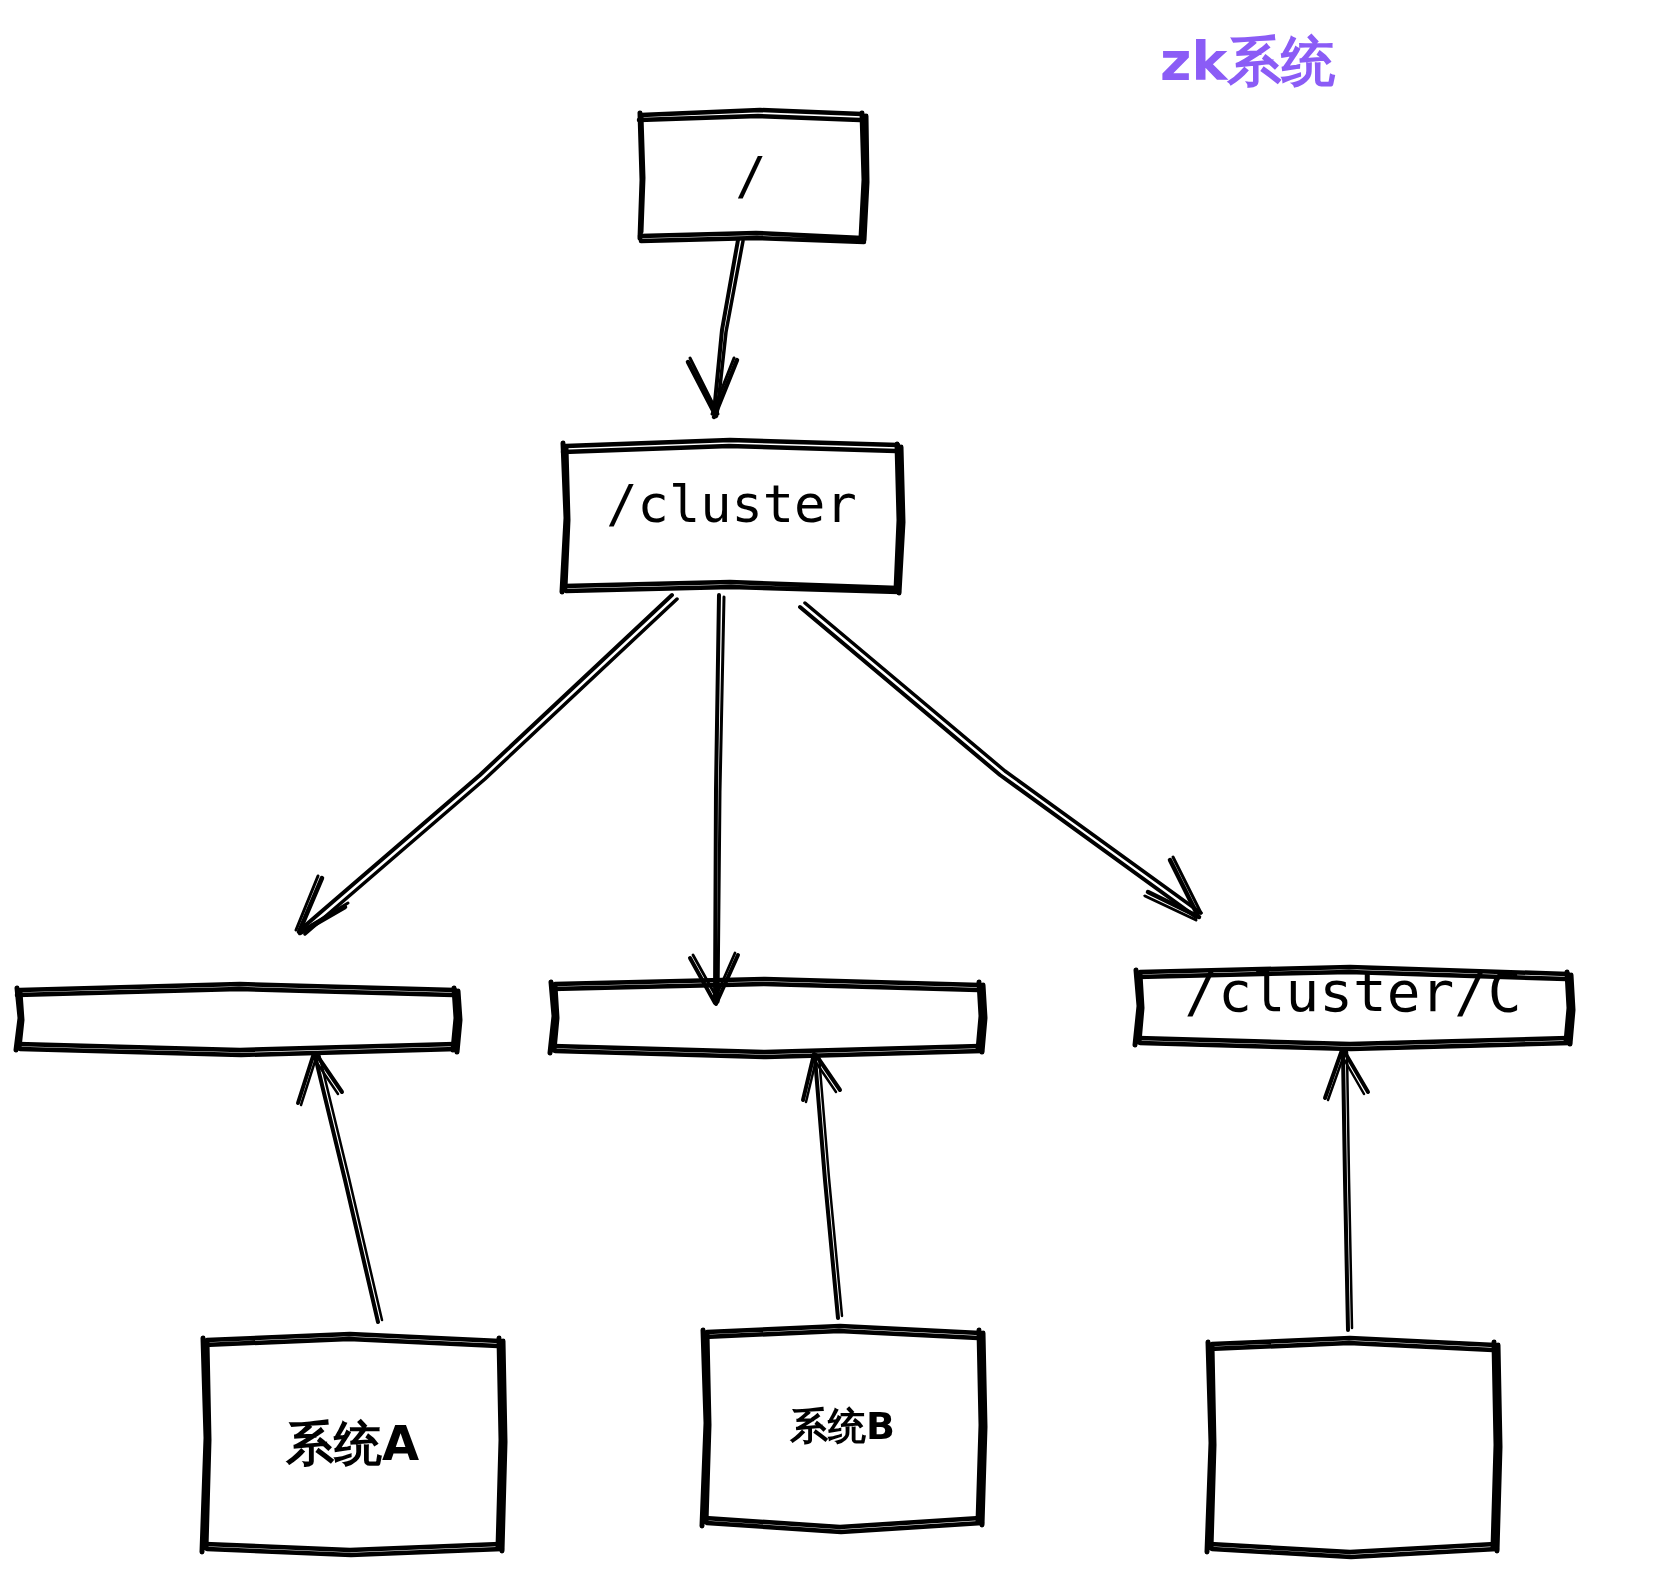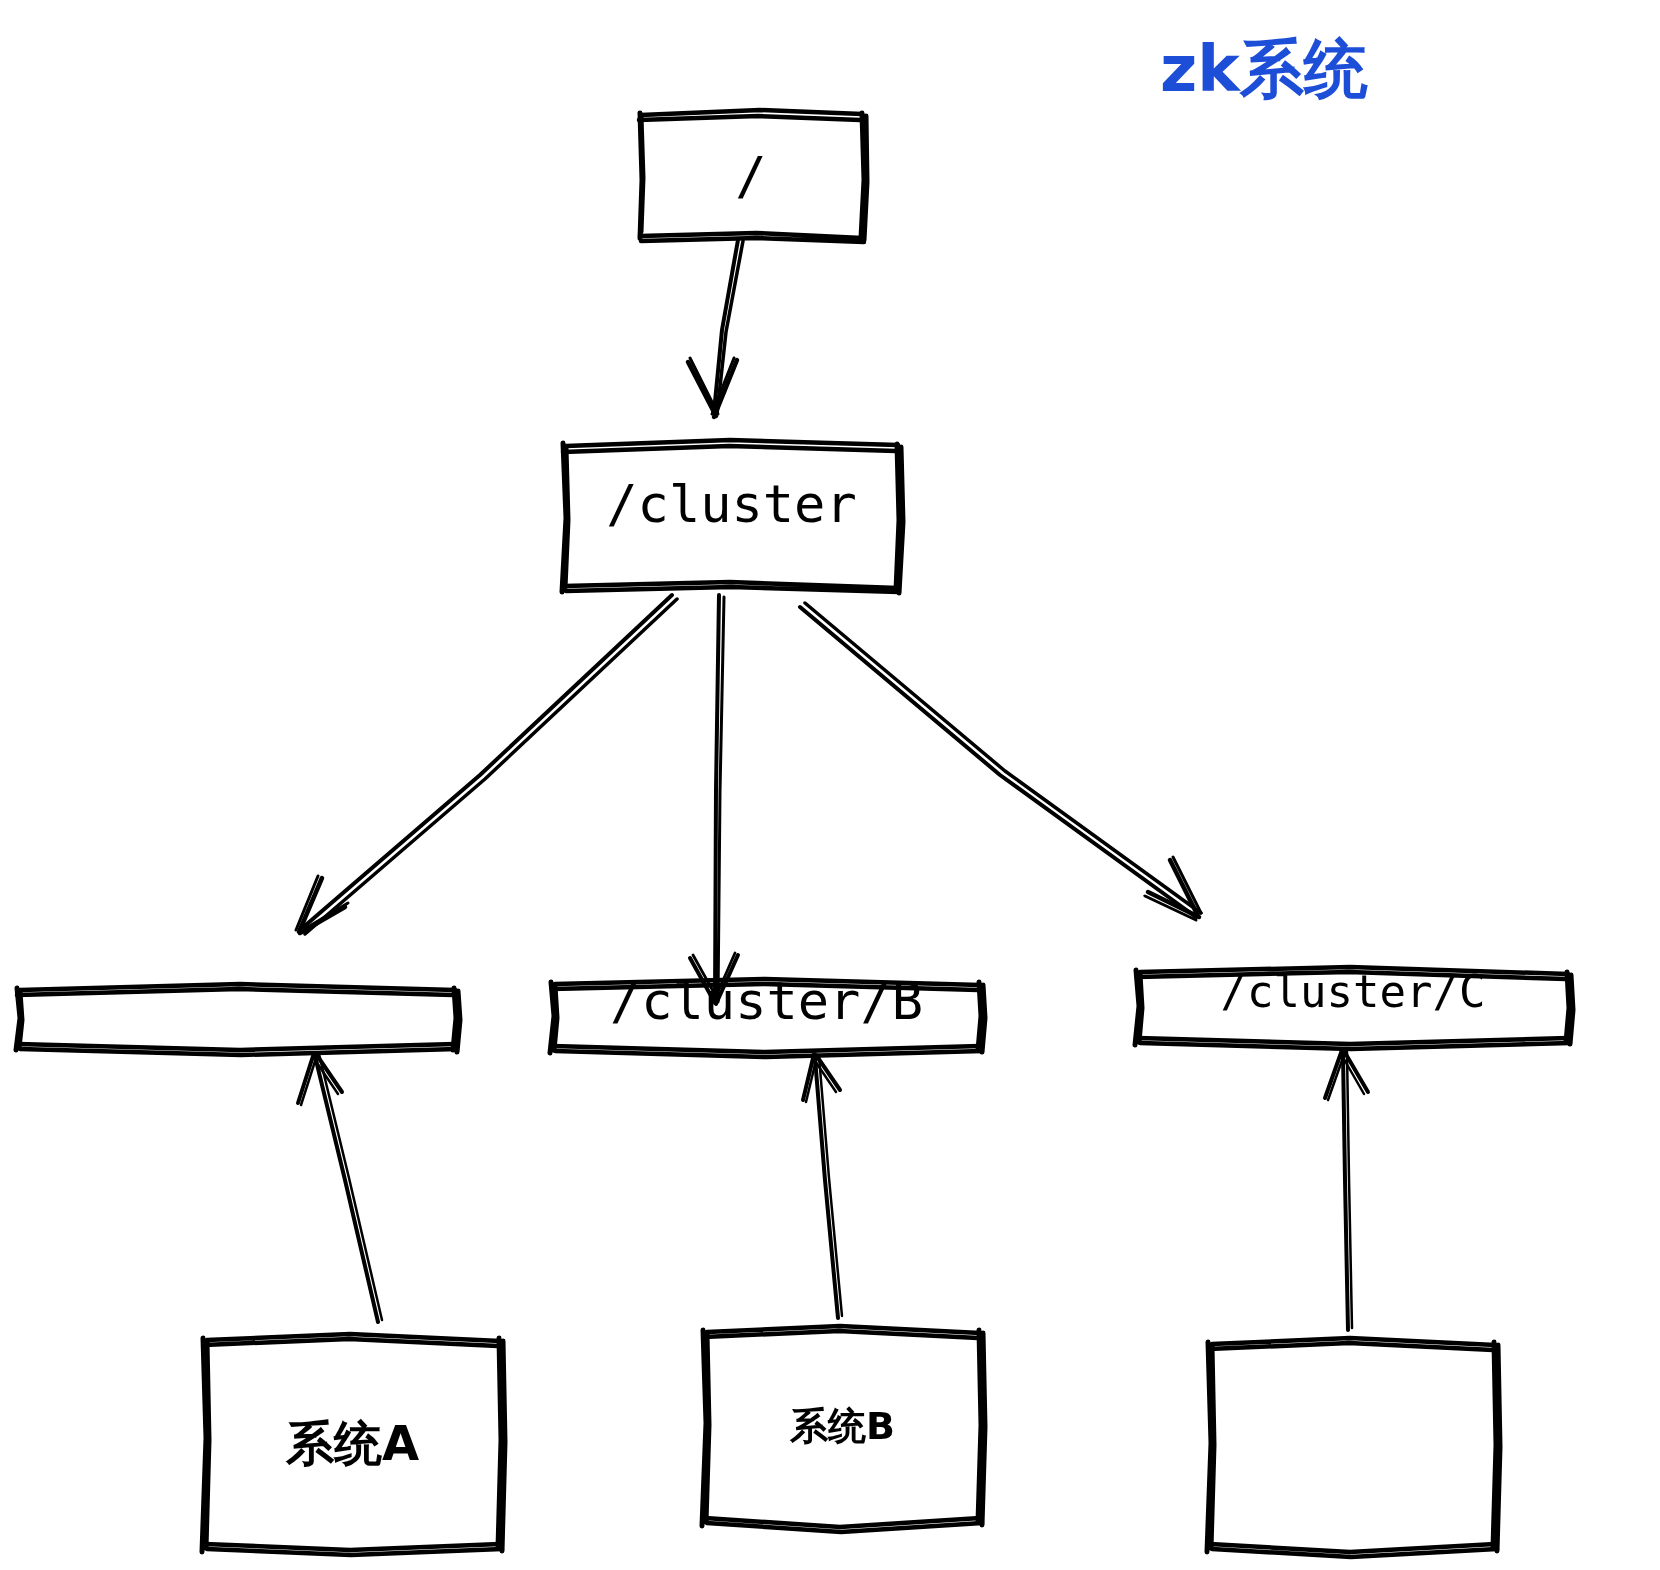--- a/index.html
+++ b/index.html
@@ -38,22 +38,22 @@
   .cjk {
     font-family: "DejaVu Sans", sans-serif;
     font-weight: 700;
   }
   #title-text {
     position: absolute;
     left: 1160px;
     top: 26px;
     font-family: "DejaVu Sans", sans-serif;
     font-weight: 700;
-    font-size: 64px;
-    color: #1d4ed8;
+    font-size: 54px;
+    color: #8b5cf6;
     letter-spacing: 0px;
   }
 </style>
 </head>
 <body>
 
 <div id="canvas">
 
   <svg id="sketch" viewBox="0 0 1660 1570" fill="none" stroke="#000000" stroke-linecap="round" stroke-linejoin="round">
 
@@ -178,22 +178,21 @@
 
   </svg>
 
   <div id="title-text">zk系统</div>
 
   <div class="node-label mono" style="left:640px; top:112px; width:222px; height:128px; font-size:52px;">/</div>
 
   <div class="node-label mono" style="left:565px; top:430px; width:333px; height:147px; font-size:52px;">/cluster</div>
 
 
-  <div class="node-label mono" style="left:553px; top:952px; width:427px; height:98px; font-size:52px;">/cluster/B</div>
 
-  <div class="node-label mono" style="left:1138px; top:940px; width:430px; height:102px; font-size:44px;">/cluster/C</div>
+  <div class="node-label mono" style="left:1138px; top:940px; width:430px; height:102px; font-size:56px;">/cluster/C</div>
 
   <div class="node-label cjk" style="left:205px; top:1338px; width:295px; height:212px; font-size:48px;text-align:right;">系统A</div>
 
   <div class="node-label cjk" style="left:705px; top:1330px; width:275px; height:192px; font-size:38px;">系统B</div>
 
 
 </div>
 
 </body></html>

